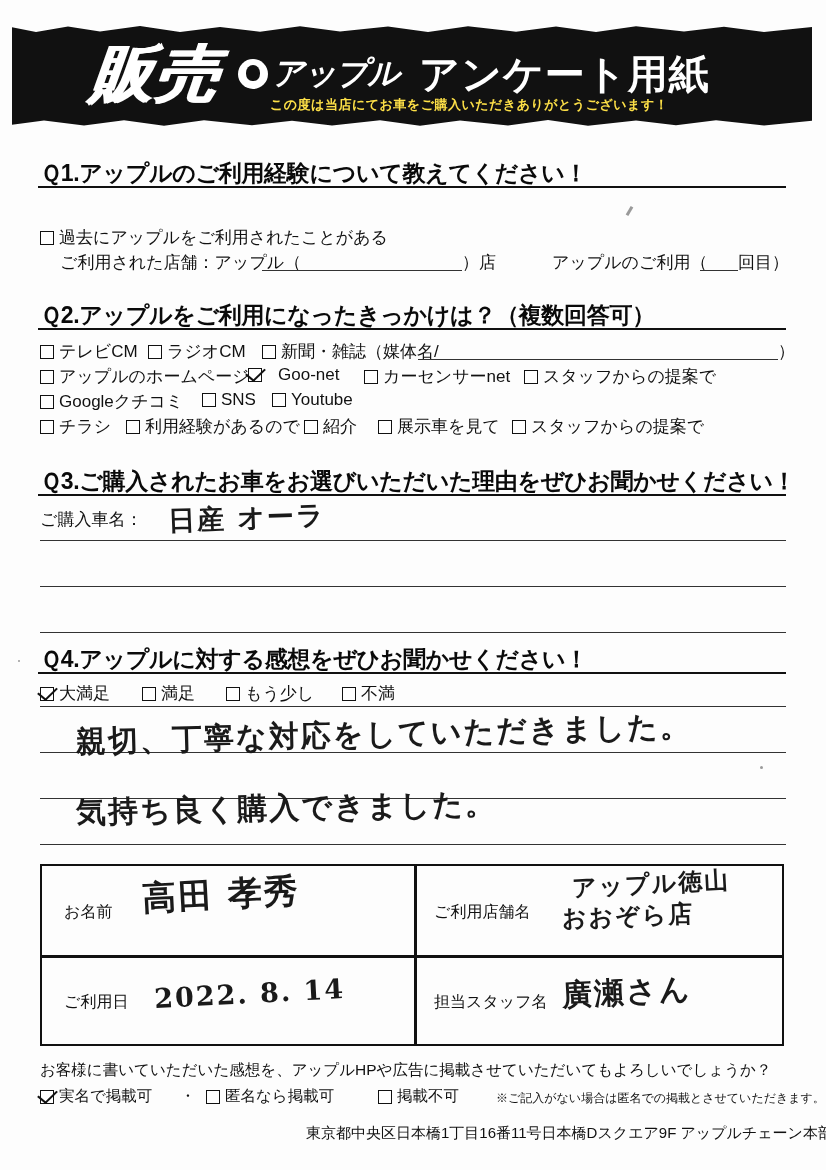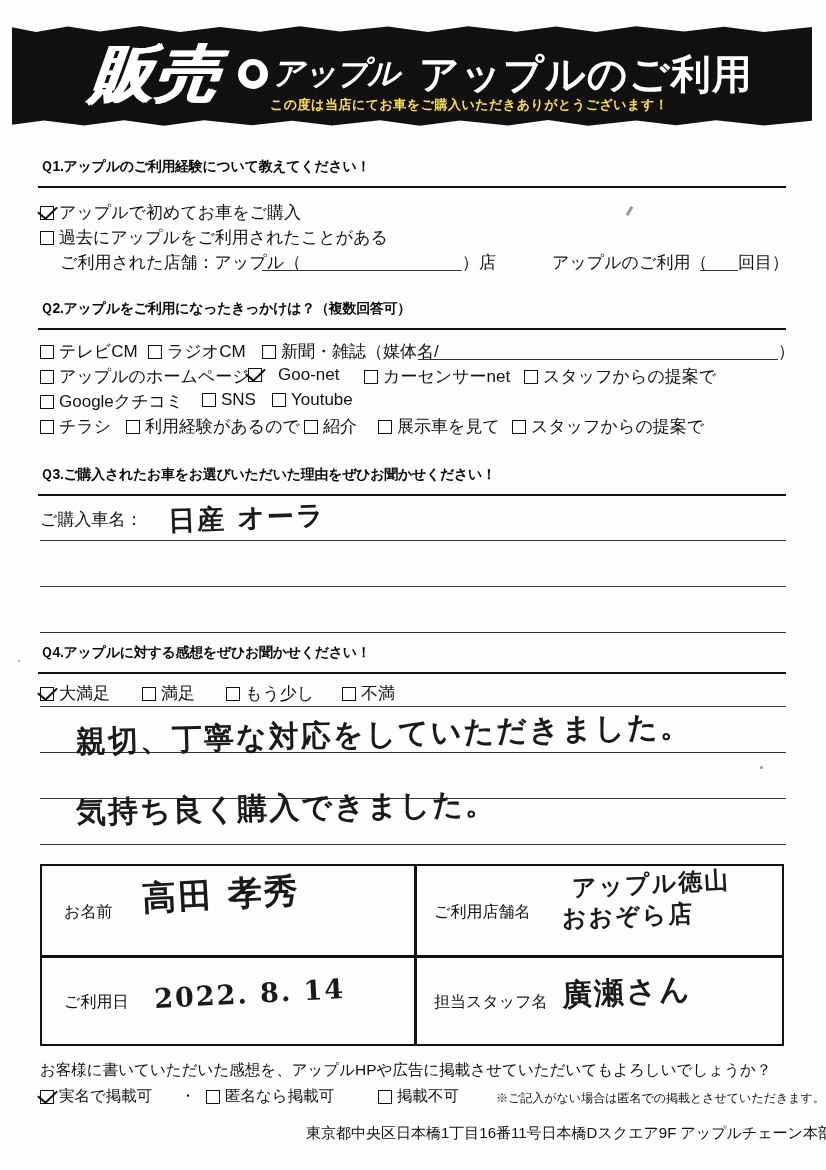--- a/index.html
+++ b/index.html
@@ -101,21 +101,21 @@
     left: 258px; top: 70px;
     font-size: 13px;
     font-weight: bold;
     color: #fde047;
     letter-spacing: 0.5px;
   }
 
   
   .q-title {
     position: absolute;
-    font-size: 14px;
+    font-size: 23px;
     font-weight: bold;
     color: #0a0a0a;
     letter-spacing: -0.3px;
     white-space: nowrap;
   }
   .rule {
     position: absolute;
     background: #111;
     height: 2px;
   }
@@ -223,32 +223,28 @@
 
 <div class="page">
 
   <div class="banner">
     <div class="banner-main">
       <span class="banner-kanji">販売</span>
       <span class="apple-logo">
         <span class="apple-mark"></span>
         <span class="apple-word">アップル</span>
       </span>
-      <span class="banner-title2">アップルのご利用</span>
+      <span class="banner-title2">アンケート用紙</span>
     </div>
     <div class="banner-sub">この度は当店にてお車をご購入いただきありがとうございます！</div>
   </div>
 
   <div class="q-title" style="left:40px; top:158px;">Ｑ1.アップルのご利用経験について教えてください！</div>
   <div class="rule" style="left:38px; top:186px; width:748px;"></div>
 
-  <div class="opt" style="left:40px; top:201px;">
-    <span class="cb checked"></span>
-    <span>アップルで初めてお車をご購入</span>
-  </div>
   <div class="opt" style="left:40px; top:226px;">
     <span class="cb"></span>
     <span>過去にアップルをご利用されたことがある</span>
   </div>
 
   <div class="static-text" style="left:60px; top:251px;">ご利用された店舗：アップル（</div>
   <div class="line-thin" style="left:262px; top:270px; width:200px;"></div>
   <div class="static-text" style="left:462px; top:251px;">）店</div>
   <div class="static-text" style="left:552px; top:251px;">アップルのご利用（</div>
   <div class="line-thin" style="left:700px; top:270px; width:38px;"></div>

